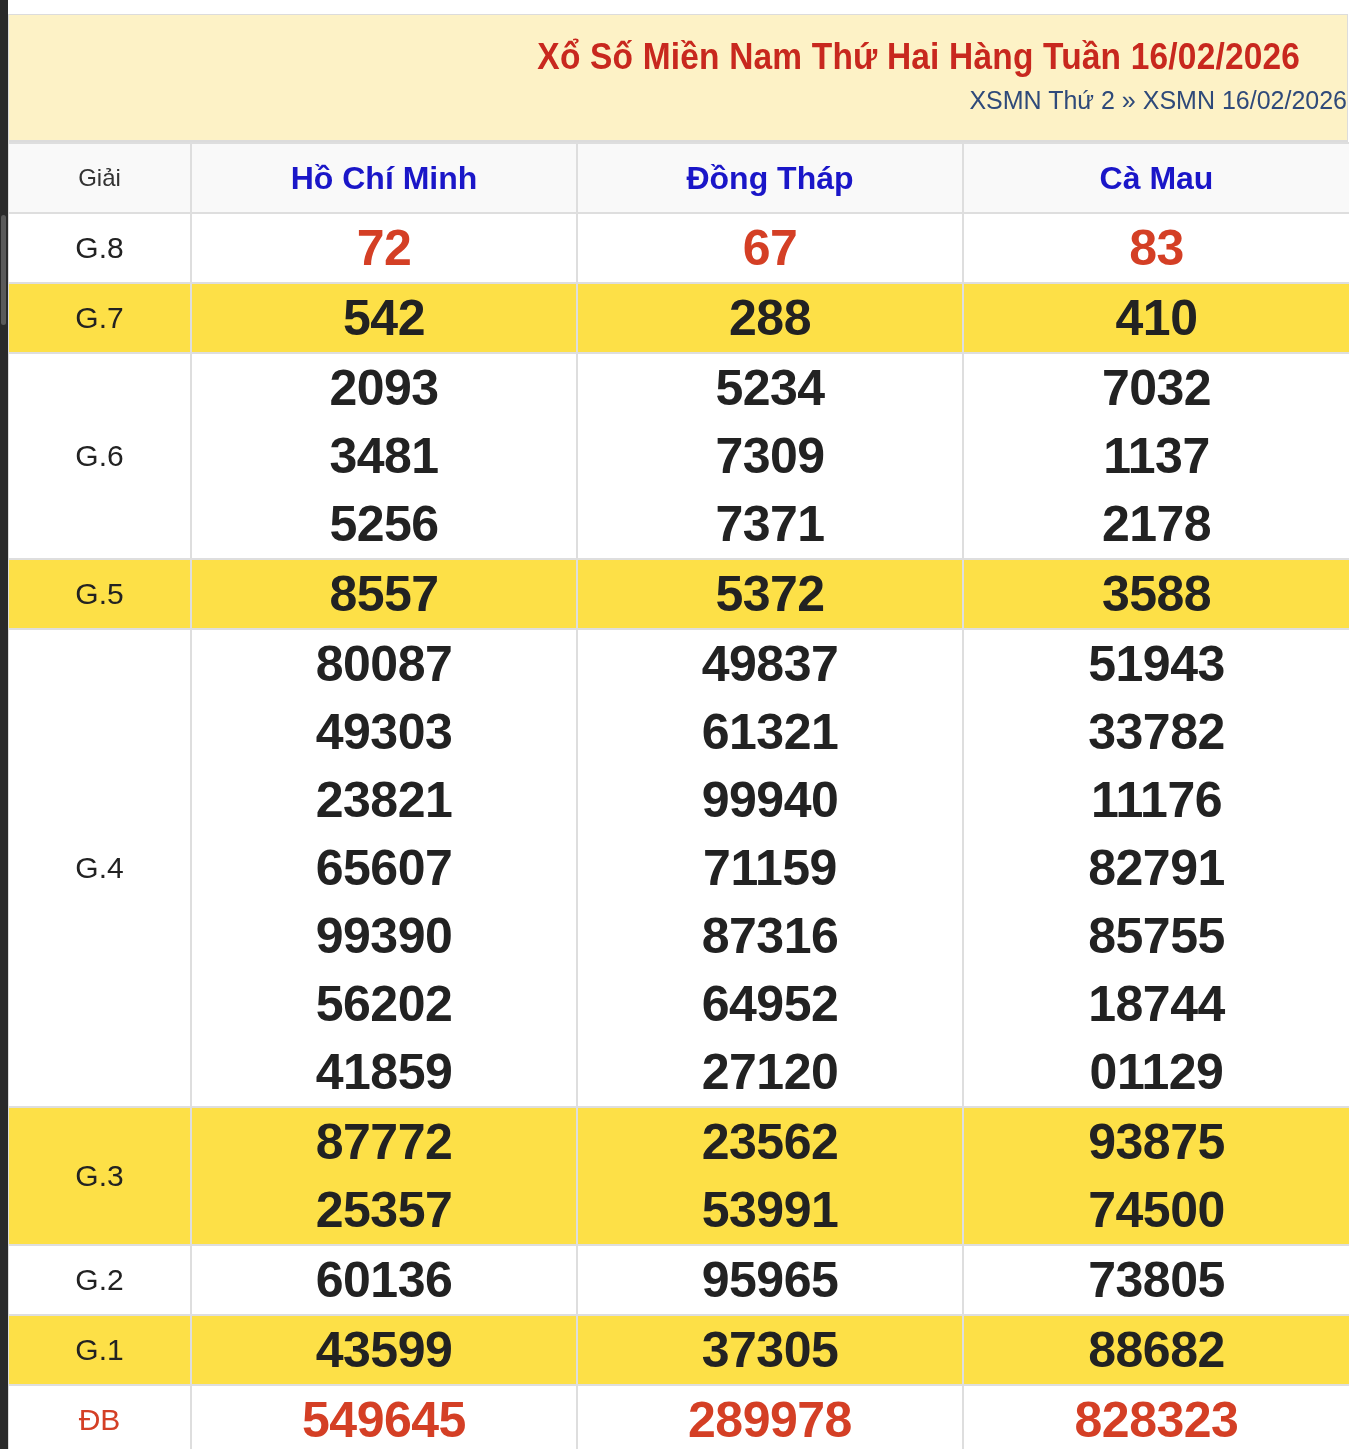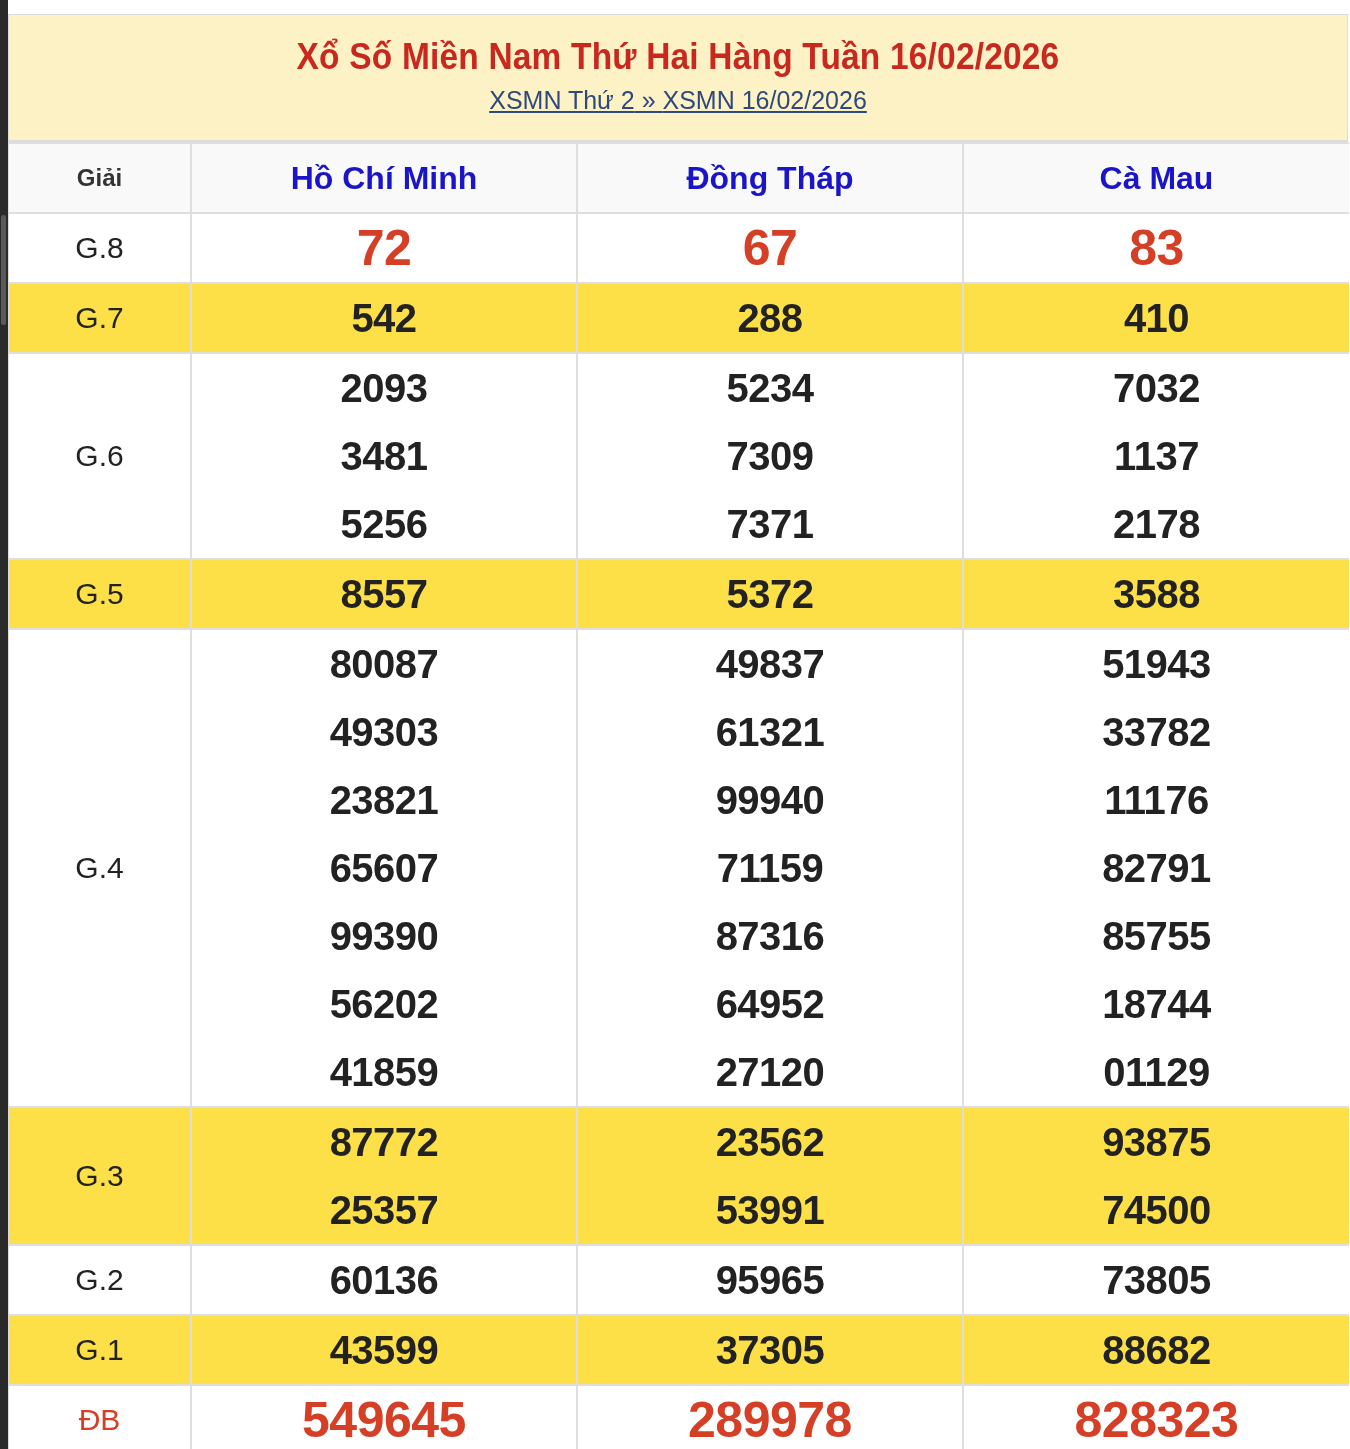--- a/index.html
+++ b/index.html
@@ -22,79 +22,78 @@
     background: #ffffff;
   }
   .result-box {
     position: absolute; left: 8px; top: 14px; width: 1340px;
     border: 1px solid #dcdcdc;
     box-sizing: border-box;
   }
   .header {
     background: #fdf2c6;
     height: 127px;
-    text-align: center;
+    text-align: right;
     border-bottom: 2px solid #dcdcdc;
     box-sizing: border-box;
   }
   .header .title {
     display: block;
     padding-top: 20px;
     color: #c8281e;
     font-weight: bold;
     font-size: 36px;
     line-height: 44px;
     letter-spacing: 0.2px;
     transform: scaleX(0.93);
   }
   .header .crumbs {
     display: block;
     margin-top: 6px;
     color: #2f4a7a;
     font-size: 25px;
     line-height: 30px;
-    text-decoration: underline;
   }
   .header .crumbs a { color: #2f4a7a; text-decoration: none; }
   table {
     border-collapse: collapse;
     width: 100%;
     table-layout: fixed;
   }
   col.c0 { width: 182px; }
   col.c1, col.c2, col.c3 { width: 386px; }
   td, th {
     border: 2px solid #dedede;
     text-align: center;
     vertical-align: middle;
     padding: 0;
   }
   tr > *:first-child { border-left: none; }
   tr > *:last-child { border-right: none; }
   thead th {
     height: 68px;
     background: #f9f9f9;
-    font-weight: bold;
+    font-weight: normal;
   }
   thead th.label { color: #333; font-size: 24px; }
   thead th.prov {
     color: #1a16c8; font-weight: bold; font-size: 32px;
     transform: none;
   }
   thead th.prov a { color: #1a16c8; text-decoration: none; }
   tbody tr.odd td { background: #ffffff; }
   tbody tr.even td { background: #fde047; }
   td.prize-label { color: #222; font-size: 30px; }
   td.prize-label.special { color: #d43f25; }
   td.nums { padding: 0; }
   .num {
     display: block;
     font-weight: bold;
     color: #222;
-    font-size: 40px;
+    font-size: 50px;
     line-height: 68px;
     height: 68px;
     letter-spacing: -0.5px;
   }
   .num.red { color: #d43f25; }
   .num.big { font-size: 50px; }
   tbody tr td { height: 68px; }
 </style>
 </head>
 <body>

